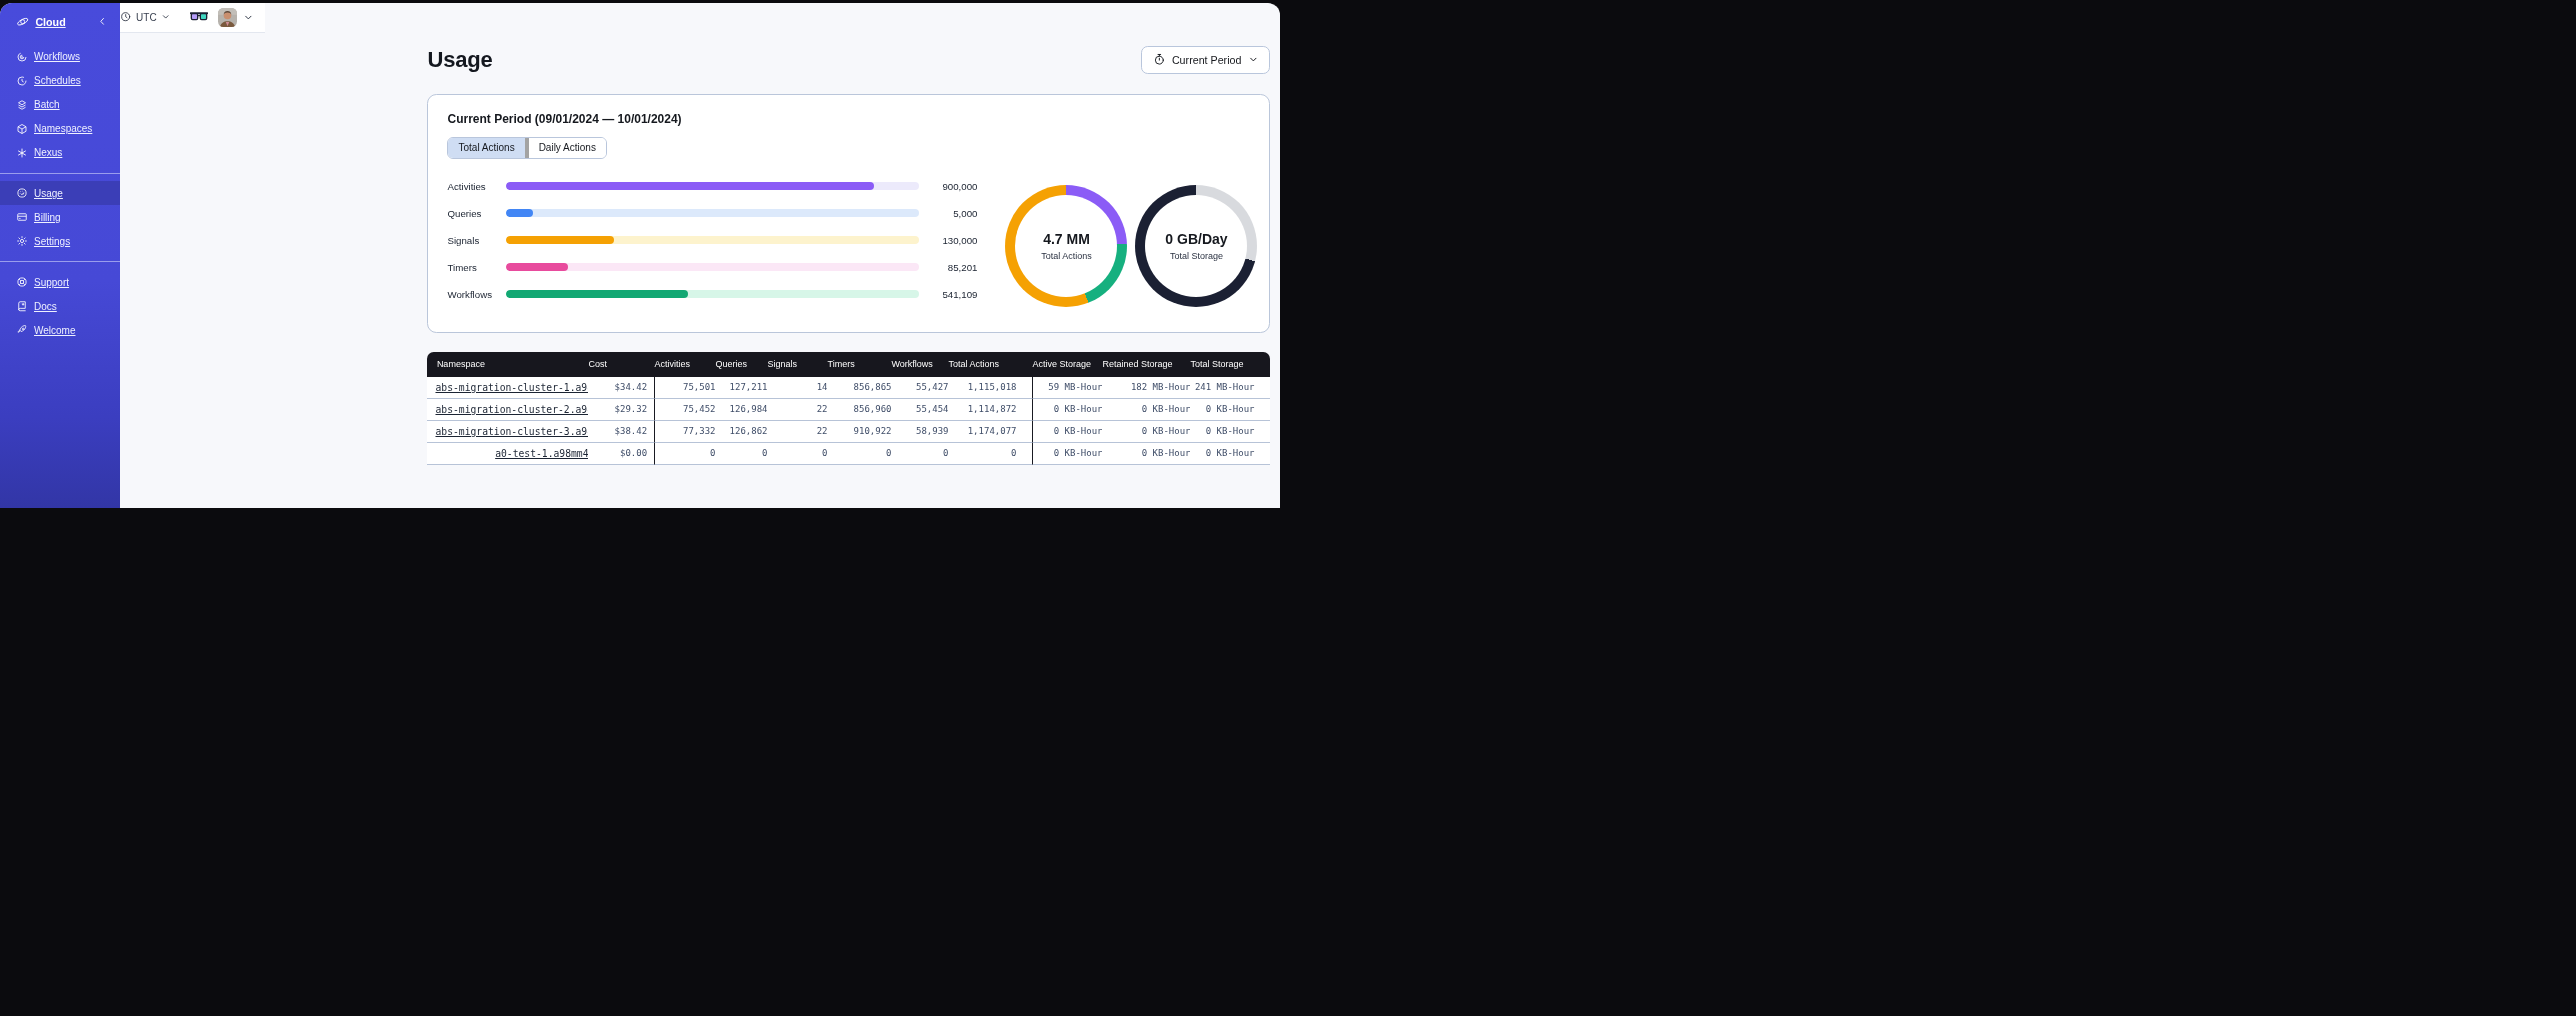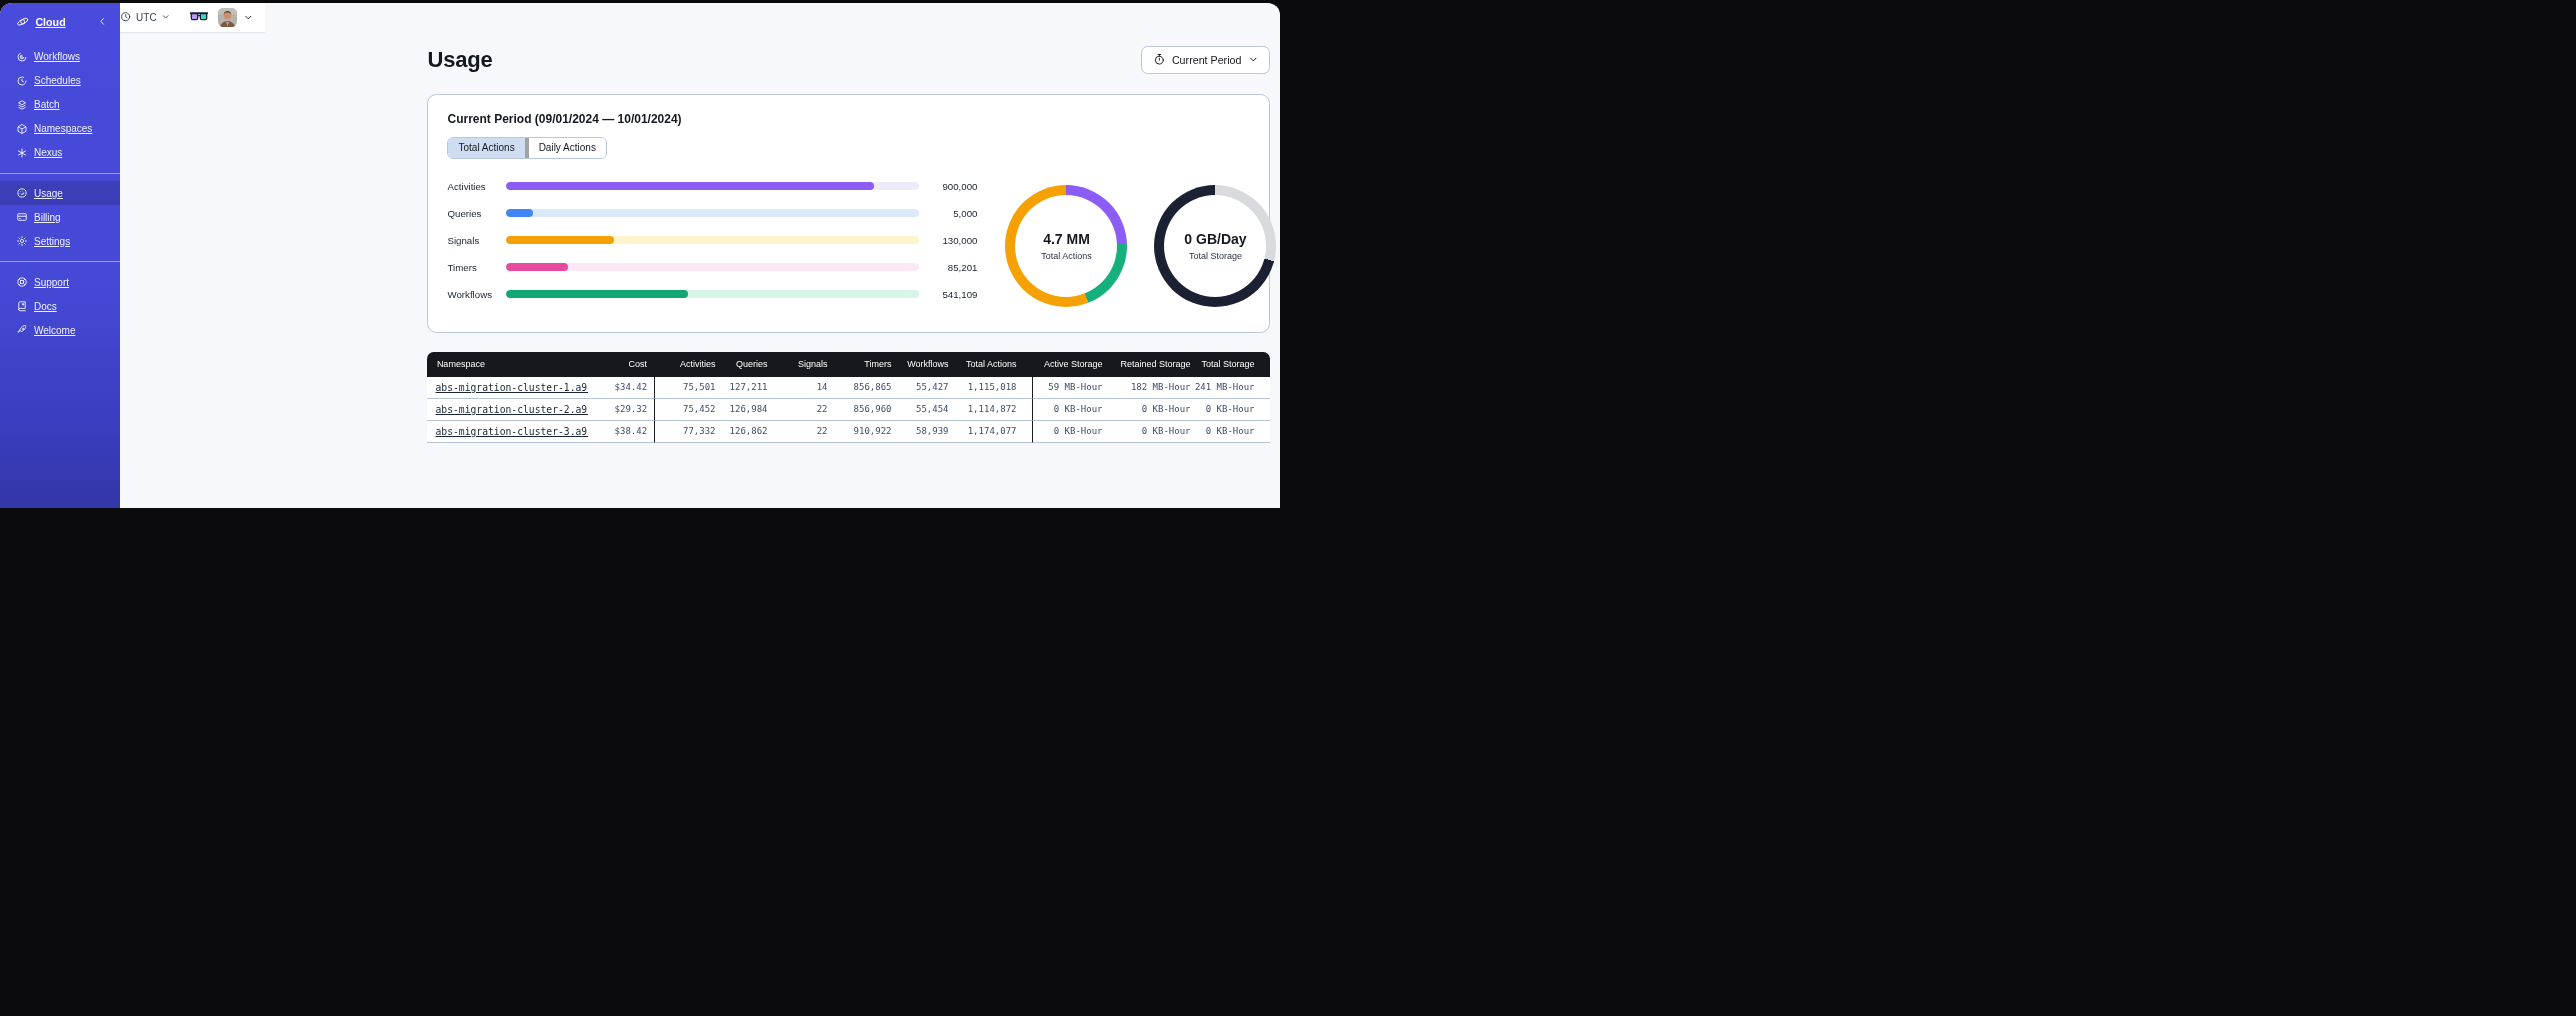--- a/index.html
+++ b/index.html
@@ -44,29 +44,29 @@
 
   .chart-row { margin-top:17.4px; display:flex; align-items:center; }
   .bars { flex:0 0 530px; }
   .bar-row { display:flex; align-items:center; margin:16px 0; }
   .bar-row:first-child { margin-top:4px; }
   .bar-label { width:59px; font-size:9.7px; color:#1a2230; }
   .bar-track { flex:1; height:8px; border-radius:4.7px; position:relative; overflow:hidden; }
   .bar-fill { position:absolute; left:0; top:0; bottom:0; border-radius:4.7px; }
   .bar-value { width:58px; text-align:right; font-size:9.7px; color:#1a2230; }
 
-  .donuts { display:flex; gap:27px; margin-left:28px; }
+  .donuts { display:flex; gap:8px; margin-left:28px; }
   .donut { width:122px; height:122px; border-radius:50%; position:relative; }
   .donut-hole { position:absolute; inset:10px; background:#fff; border-radius:50%; display:flex; flex-direction:column; align-items:center; justify-content:center; }
   .donut-value { font-size:14px; font-weight:600; color:#15181e; }
   .donut-label { margin-top:4px; font-size:9px; color:#2b3242; }
 
   
   table.usage { margin-top:19px; width:843px; table-layout:fixed; border-collapse:separate; border-spacing:0; }
-  table.usage th { background:#17171e; color:#fff; font-size:9px; font-weight:500; height:25px; text-align:right; white-space:nowrap; }
+  table.usage th { background:#17171e; color:#fff; font-size:9px; font-weight:500; height:25px; text-align:left; white-space:nowrap; }
   table.usage th:first-child { border-top-left-radius:6.7px; text-align:left; padding-left:9.4px; }
   table.usage th:last-child { border-top-right-radius:6.7px; }
   table.usage td { background:#fff; border-bottom:1px solid #b7c3d7; height:22px; font-family:"DejaVu Sans Mono","Liberation Mono",monospace; font-size:9px; color:#3f4d68; text-align:right; white-space:nowrap; overflow:hidden; }
   td.c-namespace { text-align:left; padding-left:8px; font-family:"Liberation Sans","DejaVu Sans",sans-serif; }
   .ns-link { color:#1b2433; text-decoration:underline; font-size:9.7px; cursor:pointer; }
   .pr11 { padding-right:7.4px; }
   .pr24 { padding-right:16px; }
   tbody .div-left { border-left:1.7px solid #191a22; }
 </style>
 </head>
@@ -404,20 +404,33 @@
               <td class="div-left">77,332</td>
               <td>126,862</td>
               <td>22</td>
               <td>910,922</td>
               <td>58,939</td>
               <td class="pr24">1,174,077</td>
               <td class="div-left">0 KB-Hour</td>
               <td>0 KB-Hour</td>
               <td class="pr24">0 KB-Hour</td>
             </tr>
+            <tr>
+              <td class="c-namespace"><a class="ns-link">a0-test-1.a98mm4</a></td>
+              <td class="pr11">$0.00</td>
+              <td class="div-left">0</td>
+              <td>0</td>
+              <td>0</td>
+              <td>0</td>
+              <td>0</td>
+              <td class="pr24">0</td>
+              <td class="div-left">0 KB-Hour</td>
+              <td>0 KB-Hour</td>
+              <td class="pr24">0 KB-Hour</td>
+            </tr>
 
           </tbody>
         </table>
       </div>
     </div>
   </div>
 
 </div>
 </div>
 

